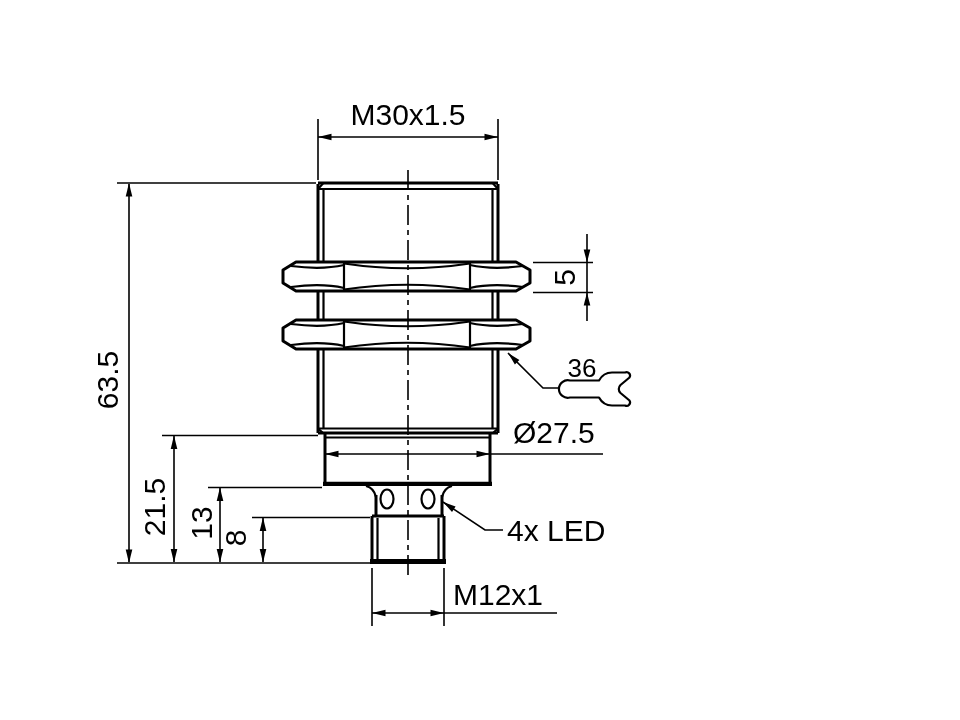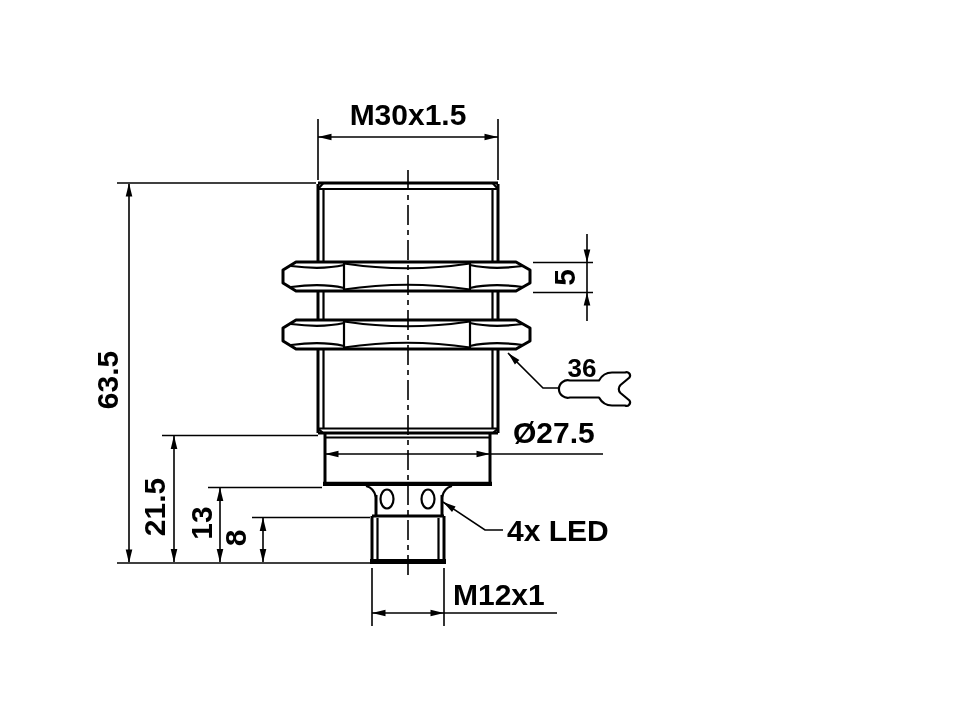--- a/index.html
+++ b/index.html
@@ -1,18 +1,18 @@
 <!DOCTYPE html>
 <html><head>
 <meta charset="utf-8">
 <style>
   html,body{margin:0;padding:0;background:#fff;}
   .page{
     position:relative;width:960px;height:720px;background:#ffffff;
-    overflow:hidden;font-family:"Liberation Sans",sans-serif;font-weight:bold;
+    overflow:hidden;font-family:"Liberation Sans",sans-serif;
   }
   svg{display:block;}
   
   .ol  {stroke:#000;stroke-width:3;fill:none;stroke-linecap:butt;}
   .ol2 {stroke:#000;stroke-width:2.2;fill:none;}
   .thick{stroke:#000;stroke-width:5;fill:none;}
   .thick2{stroke:#000;stroke-width:4.2;fill:none;}
   
   .dim {stroke:#000;stroke-width:1.6;fill:none;}
   .cl  {stroke:#000;stroke-width:1.6;fill:none;stroke-dasharray:20 5 5 5;}

